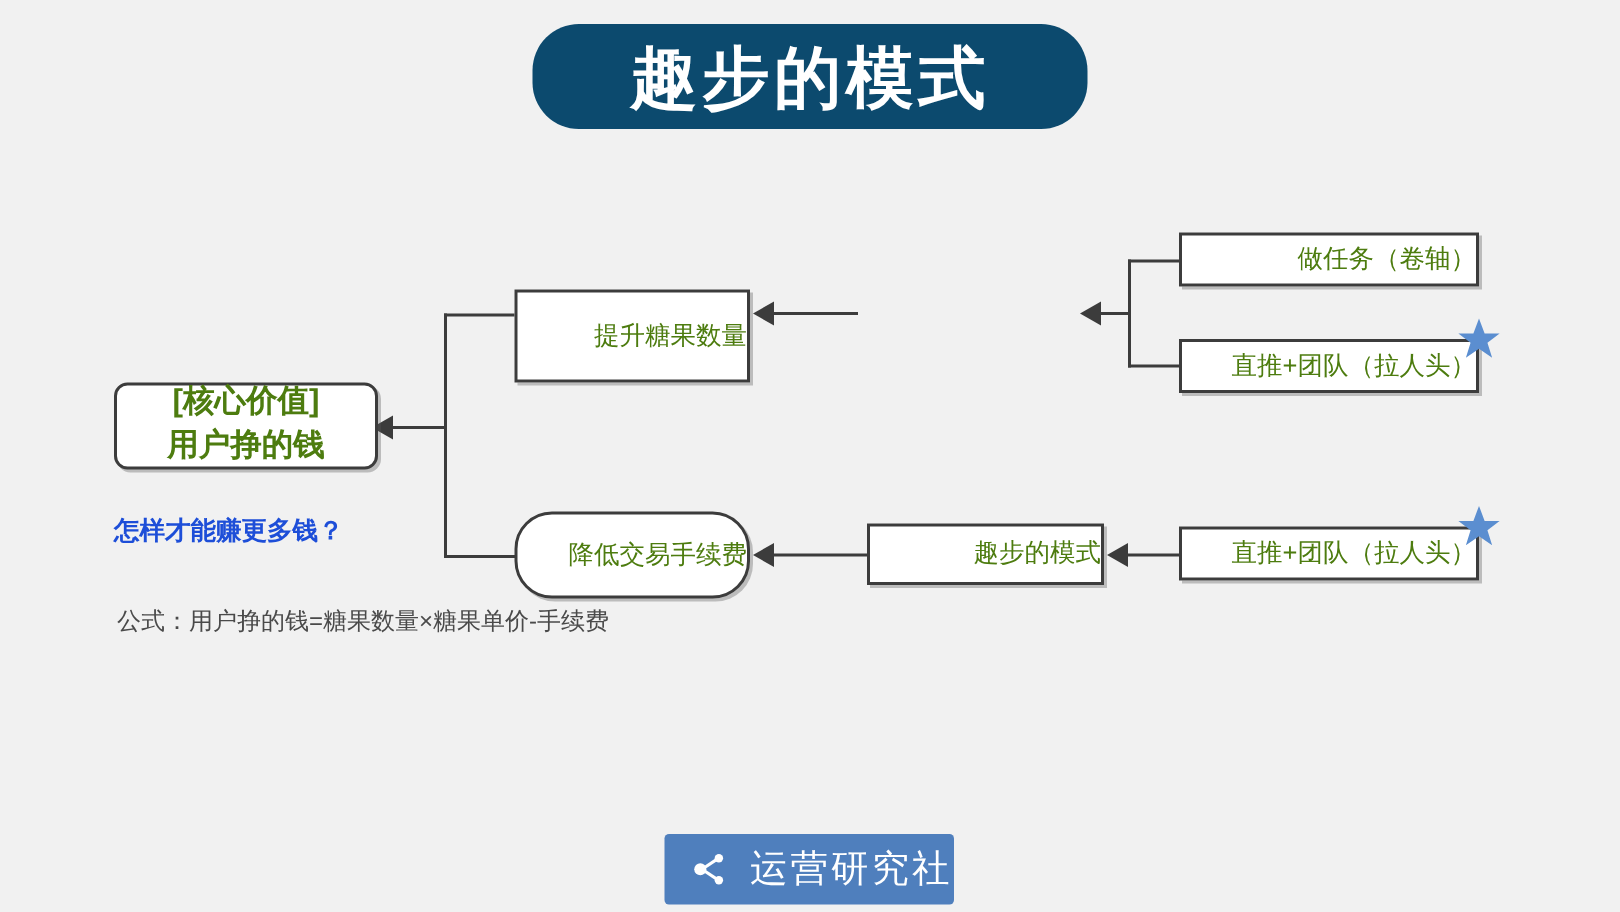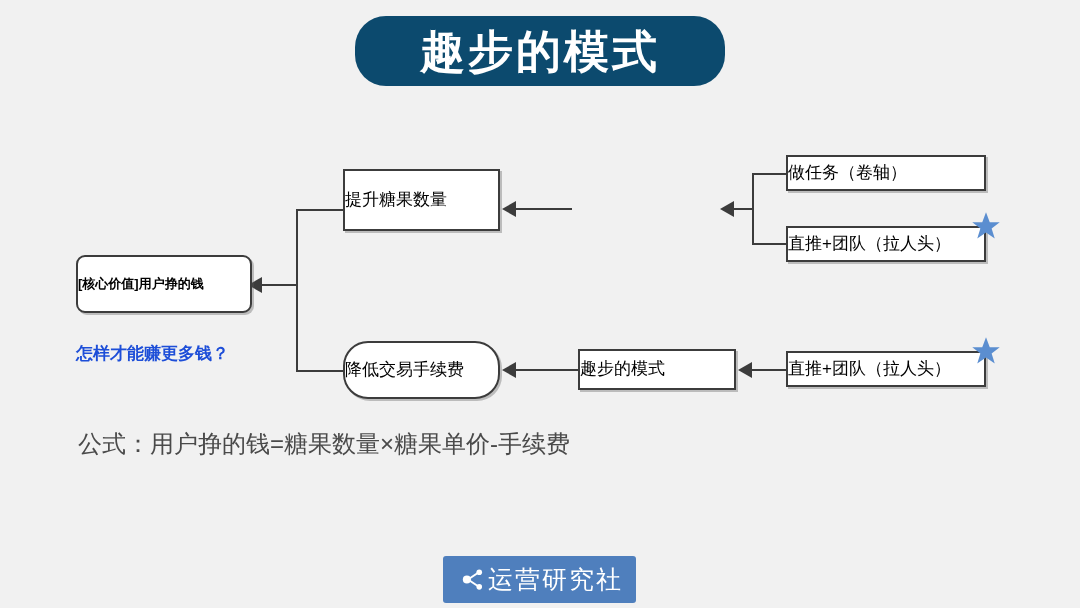--- a/index.html
+++ b/index.html
@@ -45,32 +45,33 @@
   }
 
   
   .node {
     position: absolute;
     background: #ffffff;
     border: 2px solid #3c3c3c;
     box-sizing: border-box;
     display: flex;
     align-items: center;
-    justify-content: flex-start;
+    justify-content: flex-end;
     box-shadow: 2px 2px 0 rgba(90,90,90,0.35);
     font-size: 17px;
-    color: #000000;
+    color: #4d7c0f;
     text-align: center;
     line-height: 1.35;
     z-index: 3;
   }
   .node.core {
     border-radius: 9px;
     font-weight: bold;
-    font-size: 13px;
+    flex-direction: column;
+    font-size: 21px;
   }
 
   
   .line-h {
     position: absolute;
     height: 2px;
     background: #3c3c3c;
     z-index: 1;
   }
   .line-v {
@@ -102,38 +103,38 @@
     left: 76px;
     top: 342px;
     font-size: 17px;
     font-weight: bold;
     color: #1d4ed8;
     white-space: nowrap;
   }
   .formula-text {
     position: absolute;
     left: 78px;
-    top: 428px;
-    font-size: 24px;
+    top: 404px;
+    font-size: 16px;
     color: #4a4a4a;
     white-space: nowrap;
   }
 
   
   .footer-logo {
     position: absolute;
     left: 443px;
     top: 556px;
     width: 193px;
     height: 47px;
     background: #4f7fbd;
     border-radius: 3px;
     display: flex;
     align-items: center;
-    gap: 2px;
+    gap: 14px;
     padding-left: 16px;
     box-sizing: border-box;
   }
   .footer-logo-text {
     color: #ffffff;
     font-size: 25px;
     letter-spacing: 2px;
     line-height: 1;
     white-space: nowrap;
   }
@@ -169,21 +170,21 @@
   <div class="arrow-left" style="left:502px; top:362px;"></div>
 
   <div class="line-h" style="left:752px; top:369px; width:36px;"></div>
   <div class="arrow-left" style="left:738px; top:362px;"></div>
 
   <div class="node core" style="left:76px; top:255px; width:176px; height:58px;">
     <span>[核心价值]</span>
     <span>用户挣的钱</span>
   </div>
 
-  <div class="node" style="left:343px; top:169px; width:157px; height:62px;">
+  <div class="node" style="left:343px; top:193px; width:157px; height:62px;">
     <span>提升糖果数量</span>
   </div>
 
 
   <div class="node" style="left:786px; top:155px; width:200px; height:36px;">
     <span>做任务（卷轴）</span>
   </div>
 
   <div class="node" style="left:786px; top:226px; width:200px; height:36px;">
     <span>直推+团队（拉人头）</span>

